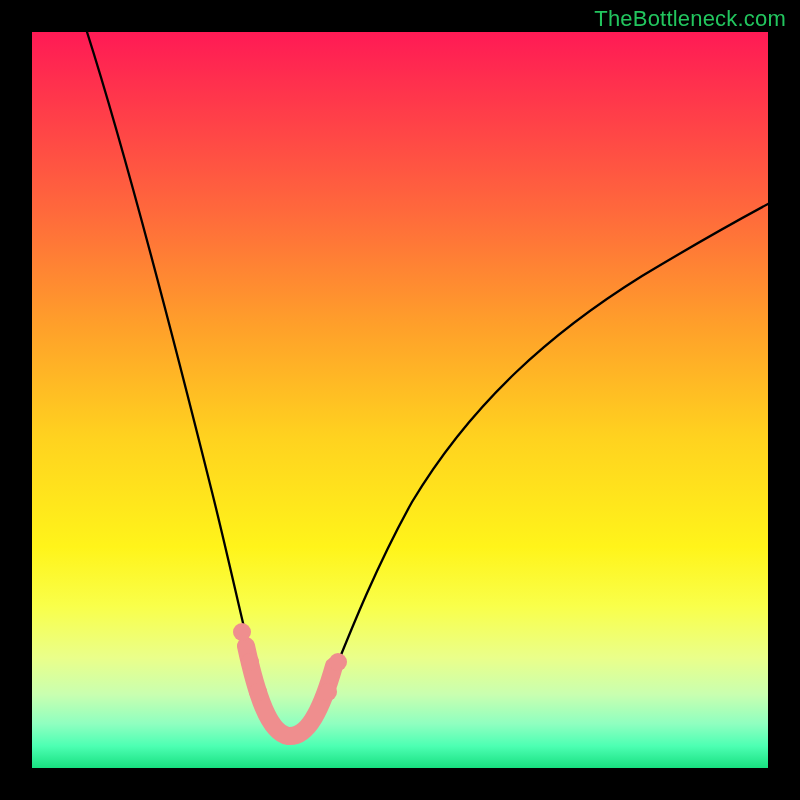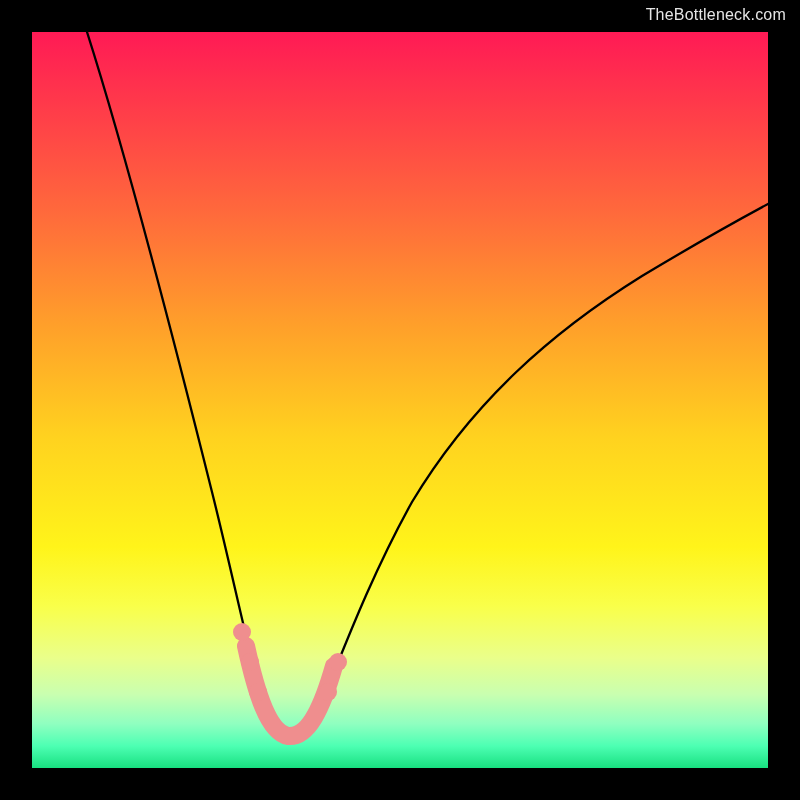--- a/index.html
+++ b/index.html
@@ -30,22 +30,22 @@
       #c9ffb0 90%,
       #8fffc0 94%,
       #4dffb3 97%,
       #18e080 100%
     );
   }
   .watermark {
     position: absolute;
     top: 6px;
     right: 14px;
-    color: #e5e5e5;
-    font-size: 16px;
+    color: #22c55e;
+    font-size: 22px;
     font-weight: 500;
     letter-spacing: 0.2px;
   }
   svg.curve {
     position: absolute;
     left: 0;
     top: 0;
     width: 736px;
     height: 736px;
   }

